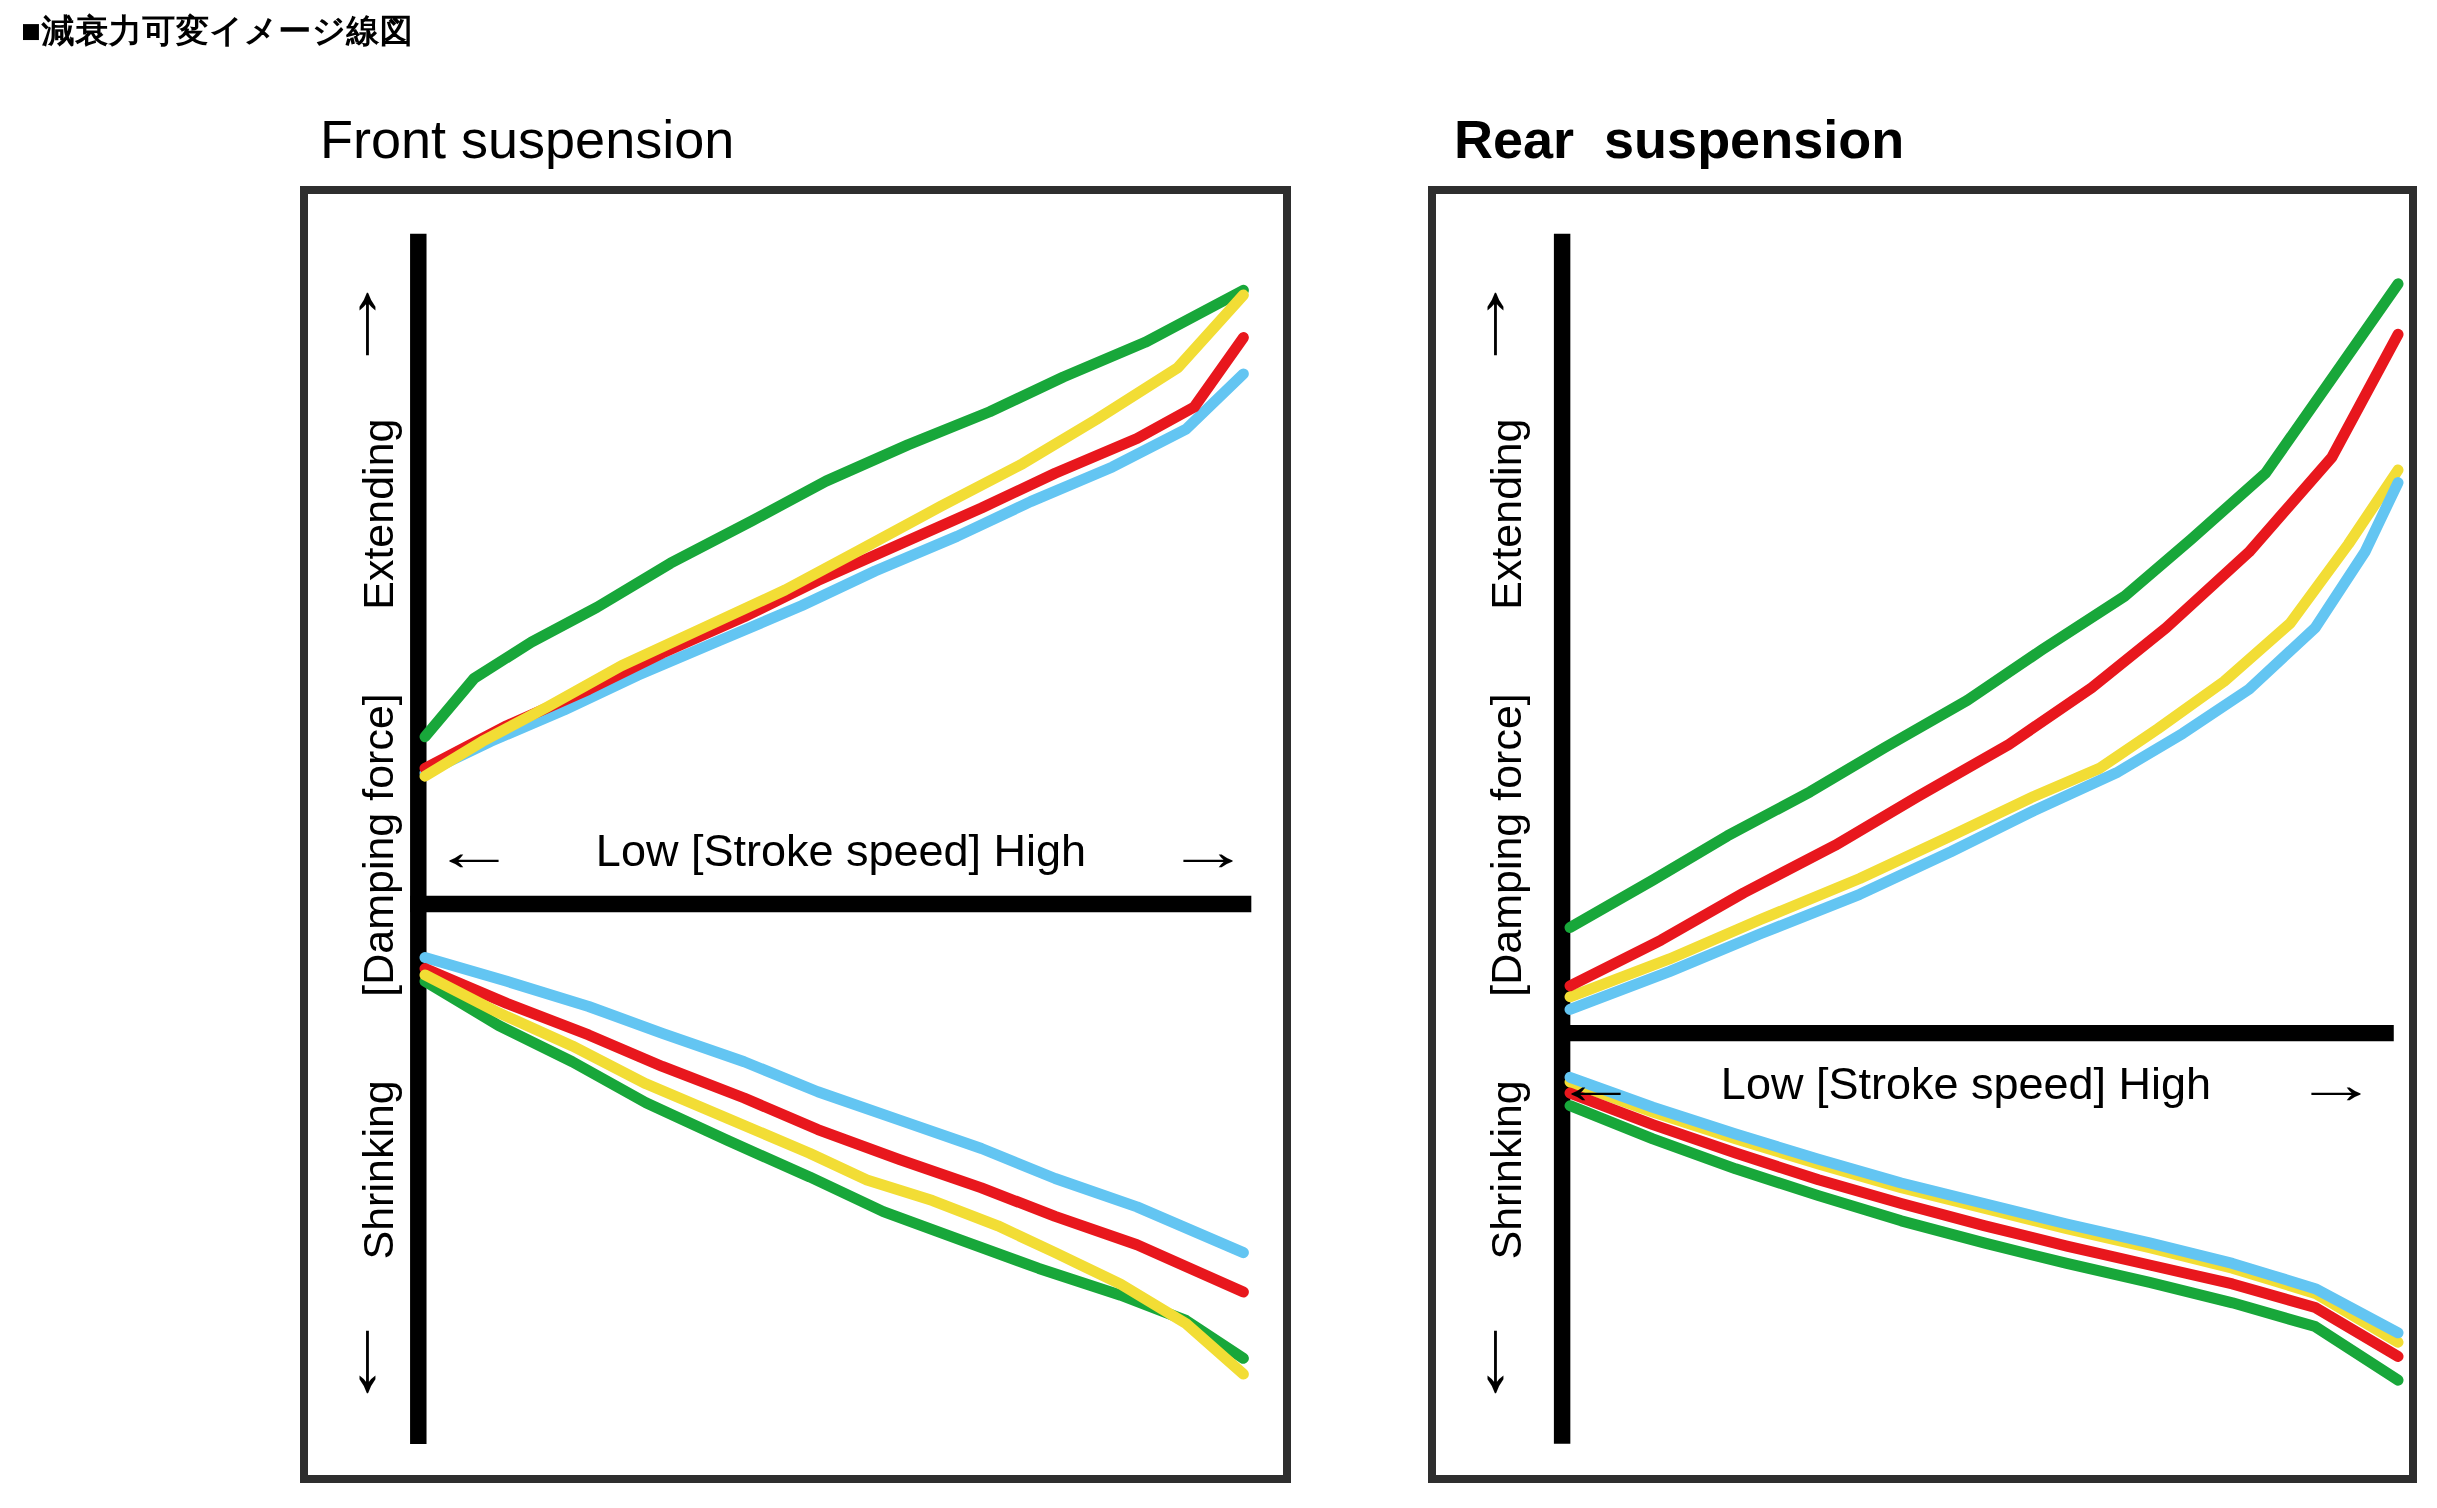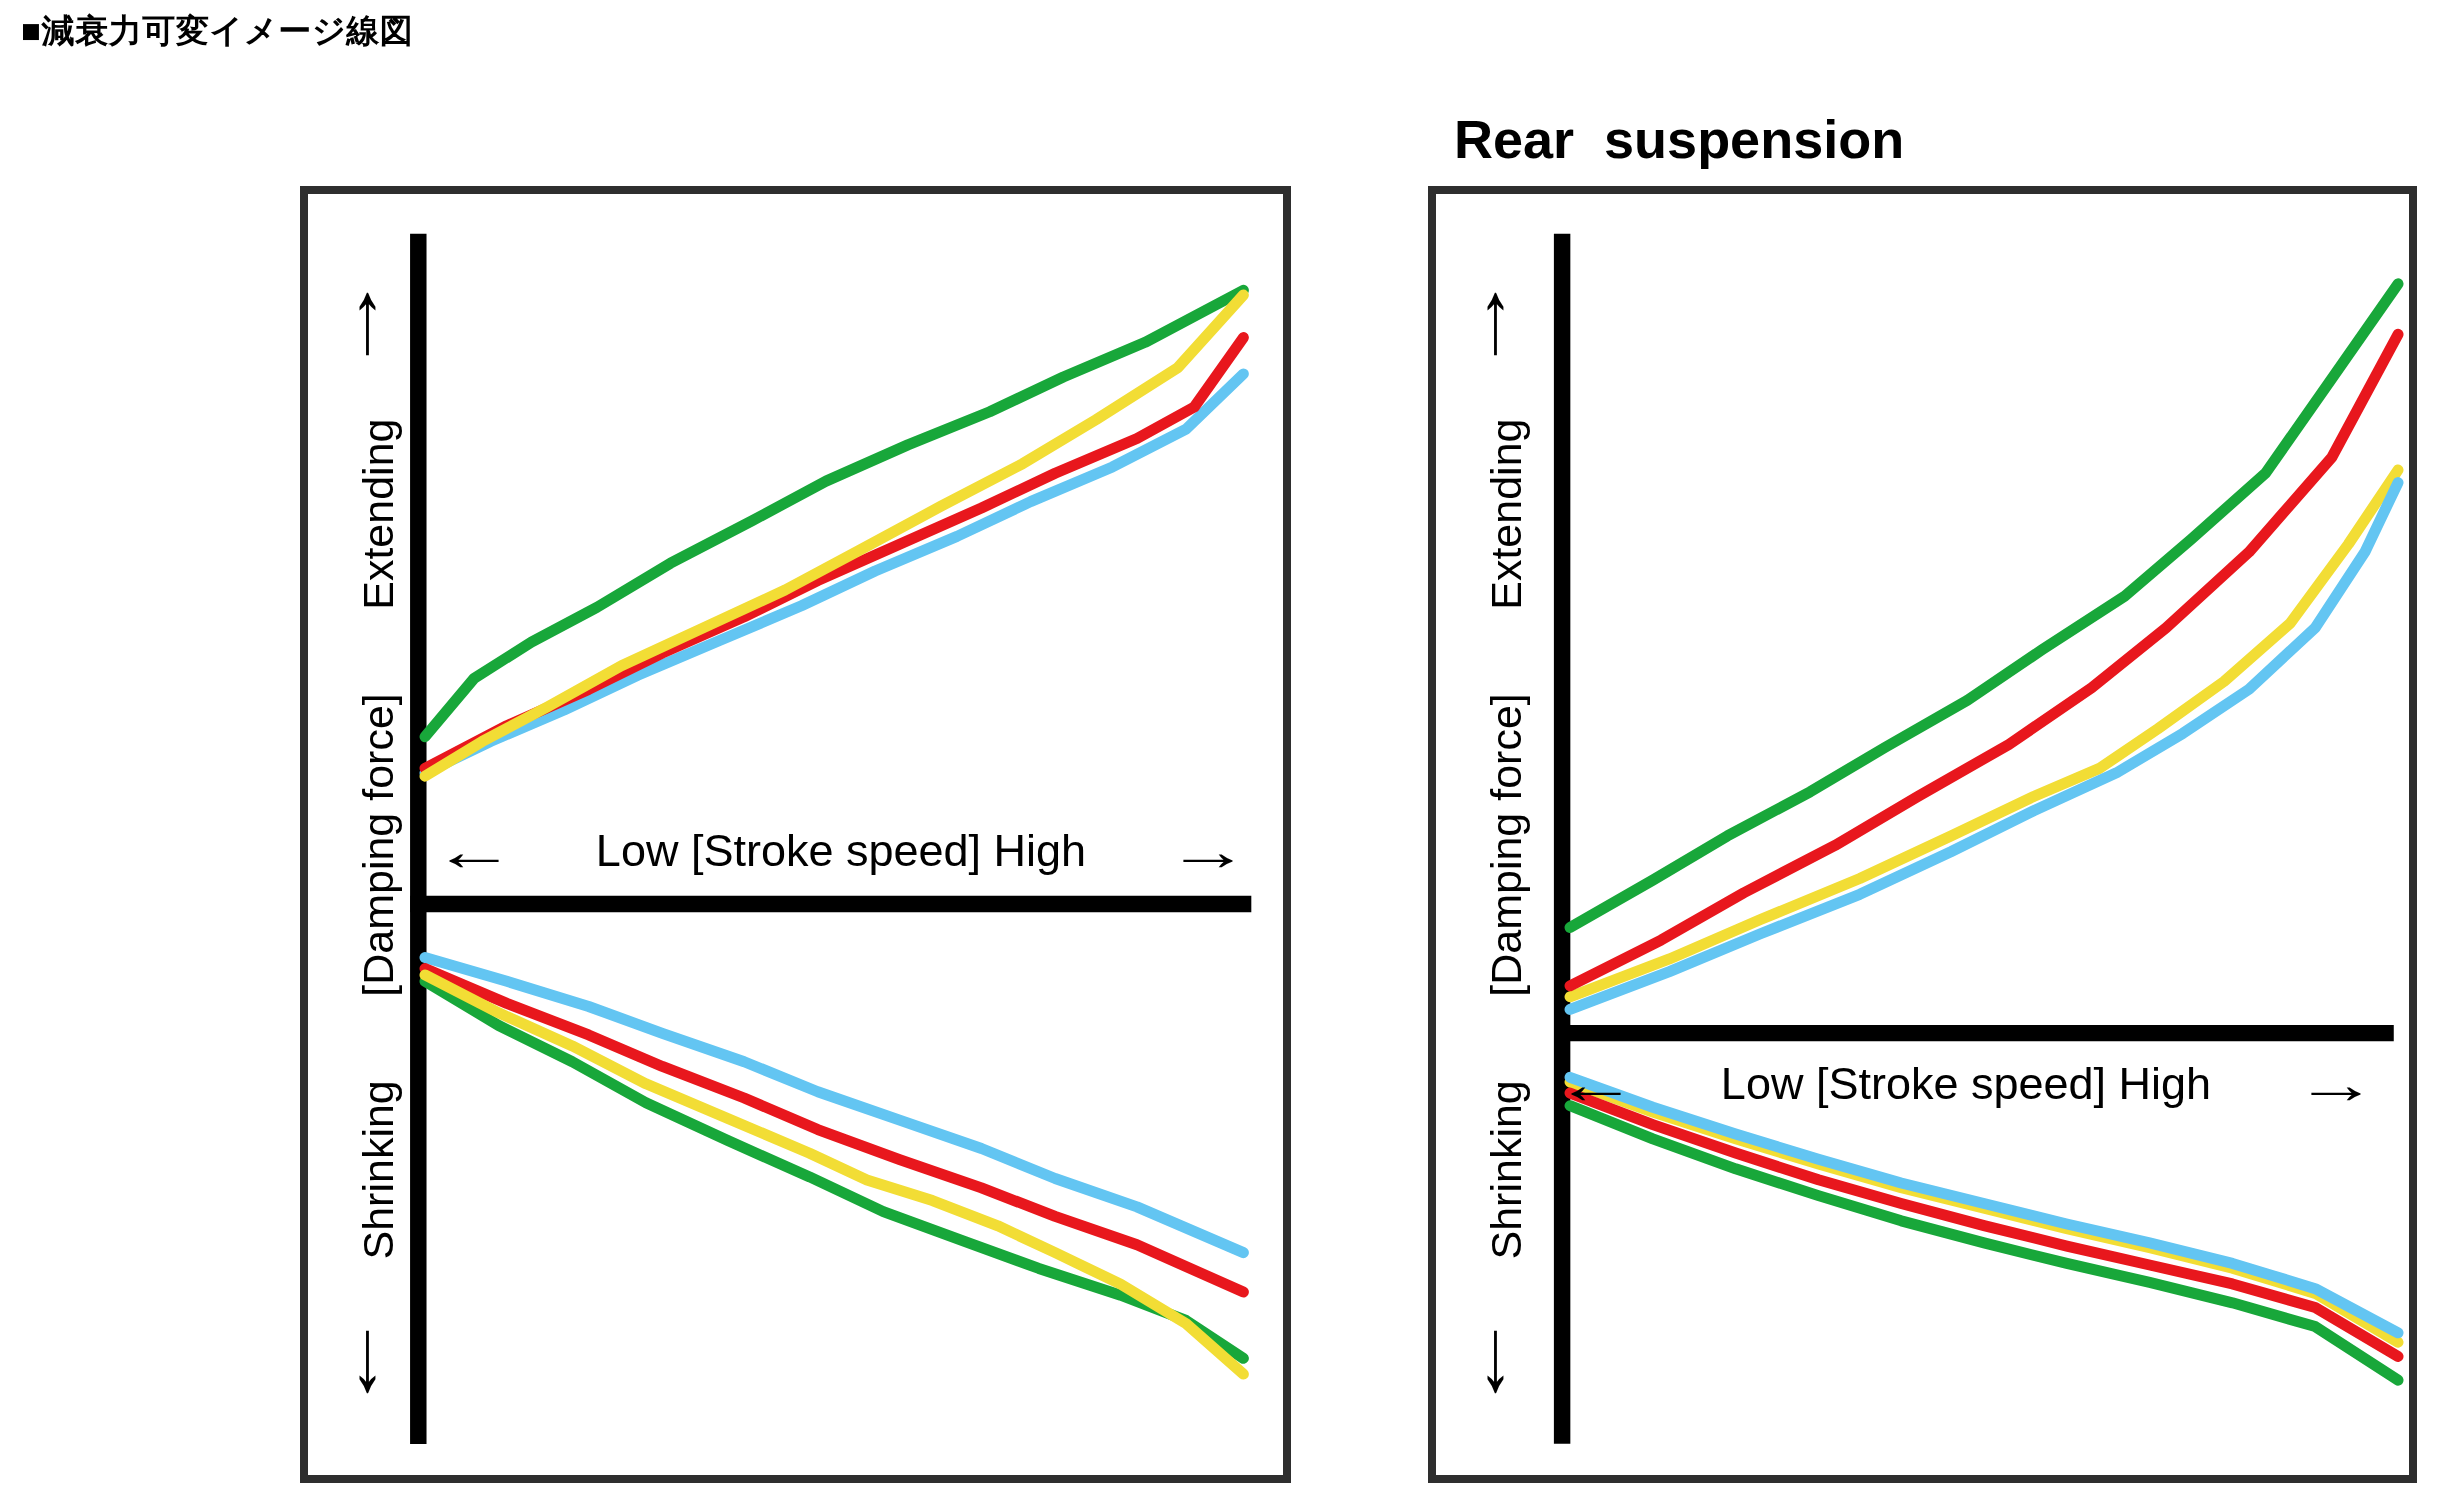--- a/index.html
+++ b/index.html
@@ -44,20 +44,21 @@
   .xlabel-rear{left:134px;width:792px;top:853px;}
   .h-arrow{font-size:52px;transform:scale(1.6,1.05);display:inline-block;}
 </style>
 </head>
 <body>
 
 <div class="page">
 
   <h1 class="page-title">■減衰力可変イメージ線図</h1>
 
+  <h2 class="chart-title t-front">Front suspension</h2>
   <h2 class="chart-title t-rear">Rear  suspension</h2>
 
   <div class="panel p-front">
     <svg class="plot" viewBox="0 0 1600 2102" width="975" height="1281">
         <line x1="181" y1="65" x2="181" y2="2051" stroke="#000000" stroke-width="27"></line>
         <line x1="168" y1="1165" x2="1548" y2="1165" stroke="#000000" stroke-width="27"></line>
         <polyline points="192.0,1253.0 326.3,1291.9 460.6,1333.3 581.5,1377.3 715.8,1423.9 836.6,1473.1 970.9,1519.7 1105.2,1566.3 1226.1,1615.5 1360.4,1662.1 1535.0,1737.2" fill="none" stroke="#63c5f2" stroke-width="18" stroke-linecap="round" stroke-linejoin="round"></polyline>
         <polyline points="192.0,950.1 299.4,898.3 420.3,846.6 541.2,789.6 675.5,732.6 809.8,675.7 930.7,618.7 1065.0,561.8 1185.8,504.8 1320.1,447.8 1441.0,385.7 1535.0,295.1" fill="none" stroke="#63c5f2" stroke-width="18" stroke-linecap="round" stroke-linejoin="round"></polyline>
         <polyline points="192.0,1271.1 326.3,1328.1 460.6,1379.9 581.5,1431.7 715.8,1483.4 836.6,1535.2 970.9,1584.4 1105.2,1631.0 1226.1,1677.6 1360.4,1724.2 1535.0,1801.9" fill="none" stroke="#e8171d" stroke-width="18" stroke-linecap="round" stroke-linejoin="round"></polyline>
         <polyline points="192.0,942.3 326.3,872.4 460.6,812.9 581.5,753.3 715.8,693.8 836.6,634.3 970.9,574.7 1105.2,515.2 1226.1,458.2 1360.4,401.2 1454.4,349.5 1535.0,235.5" fill="none" stroke="#e8171d" stroke-width="18" stroke-linecap="round" stroke-linejoin="round"></polyline>

